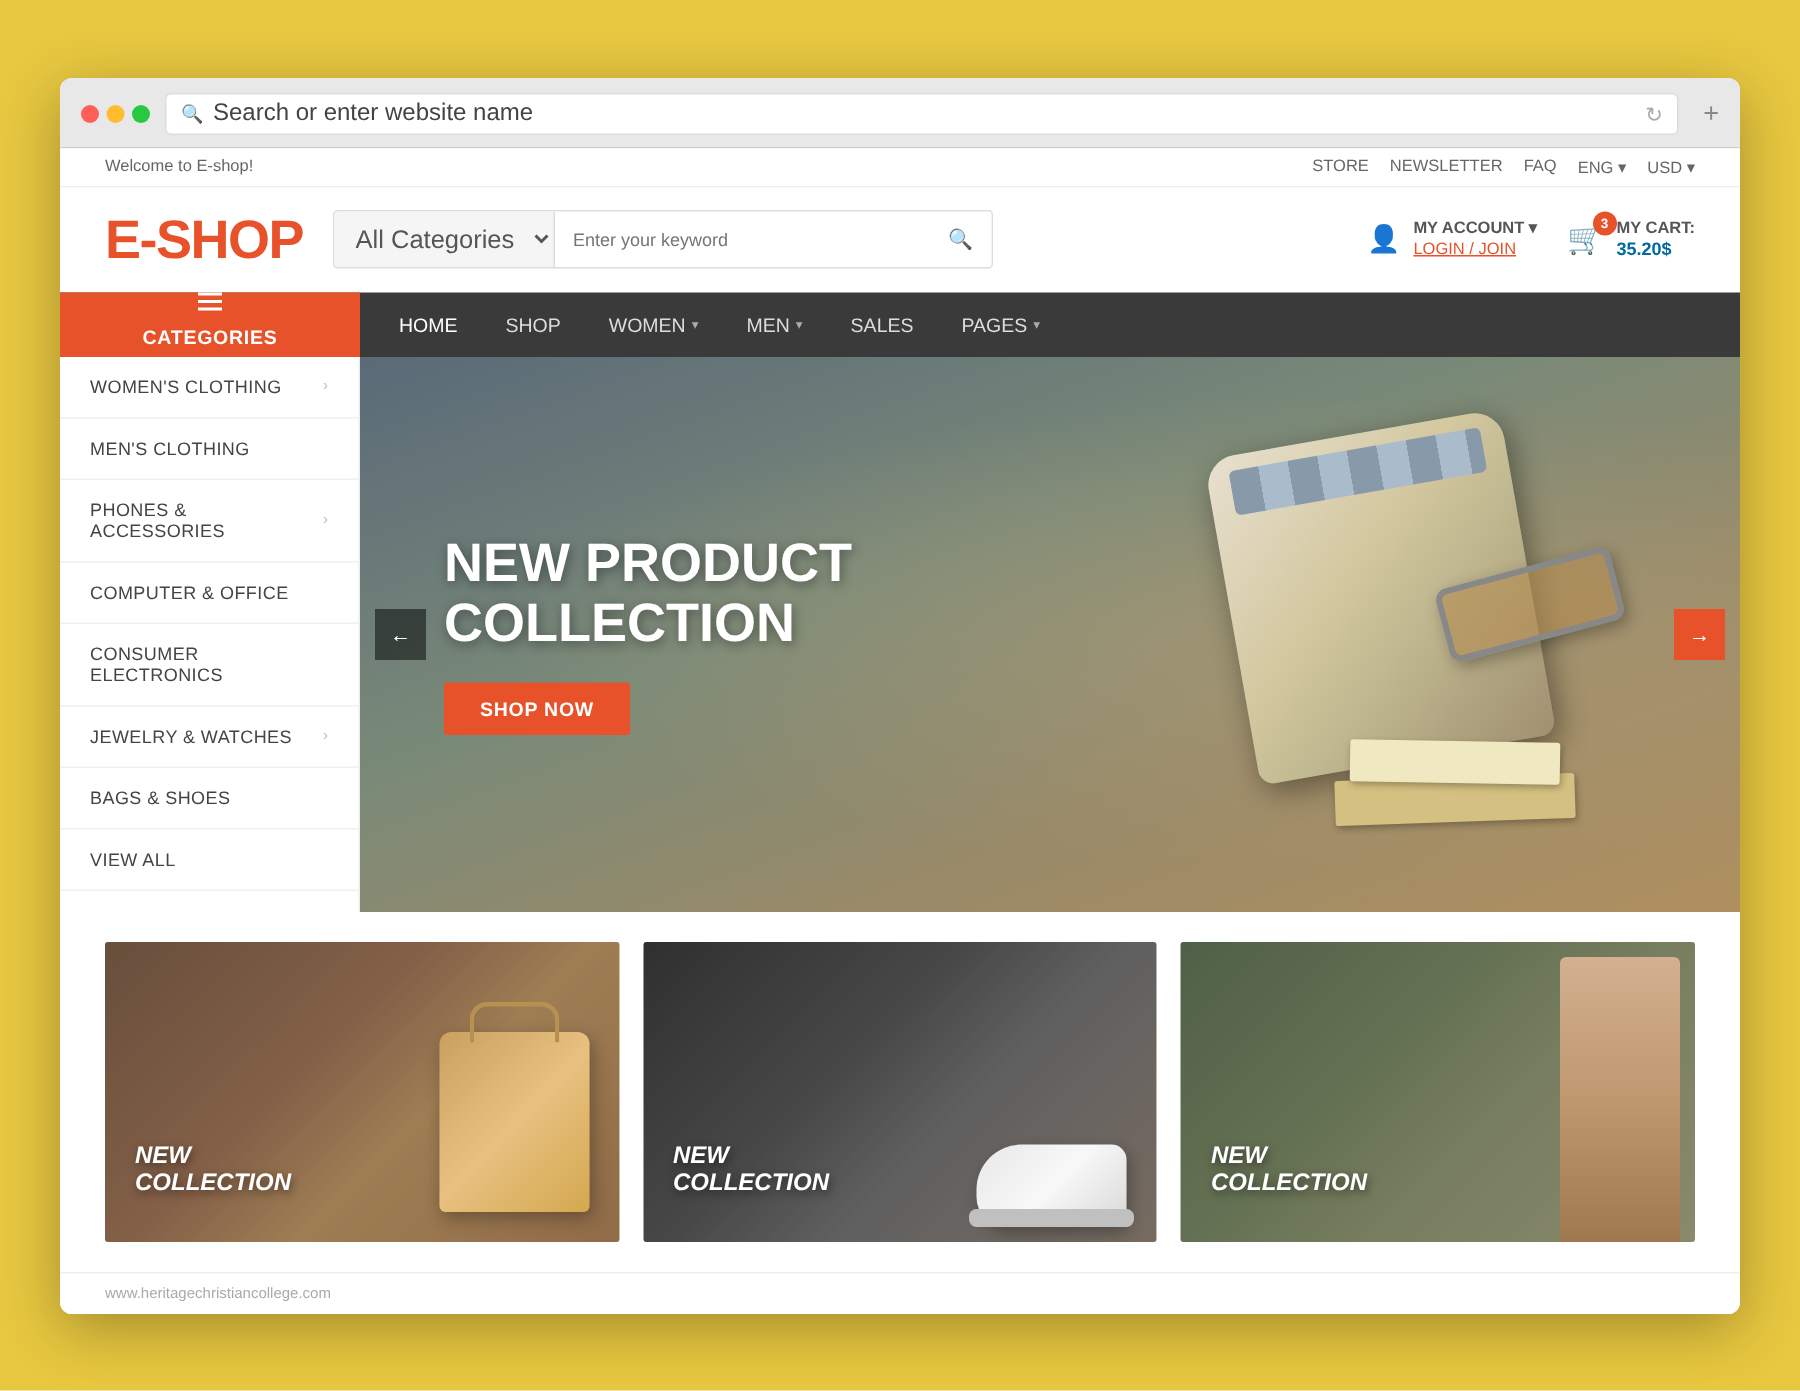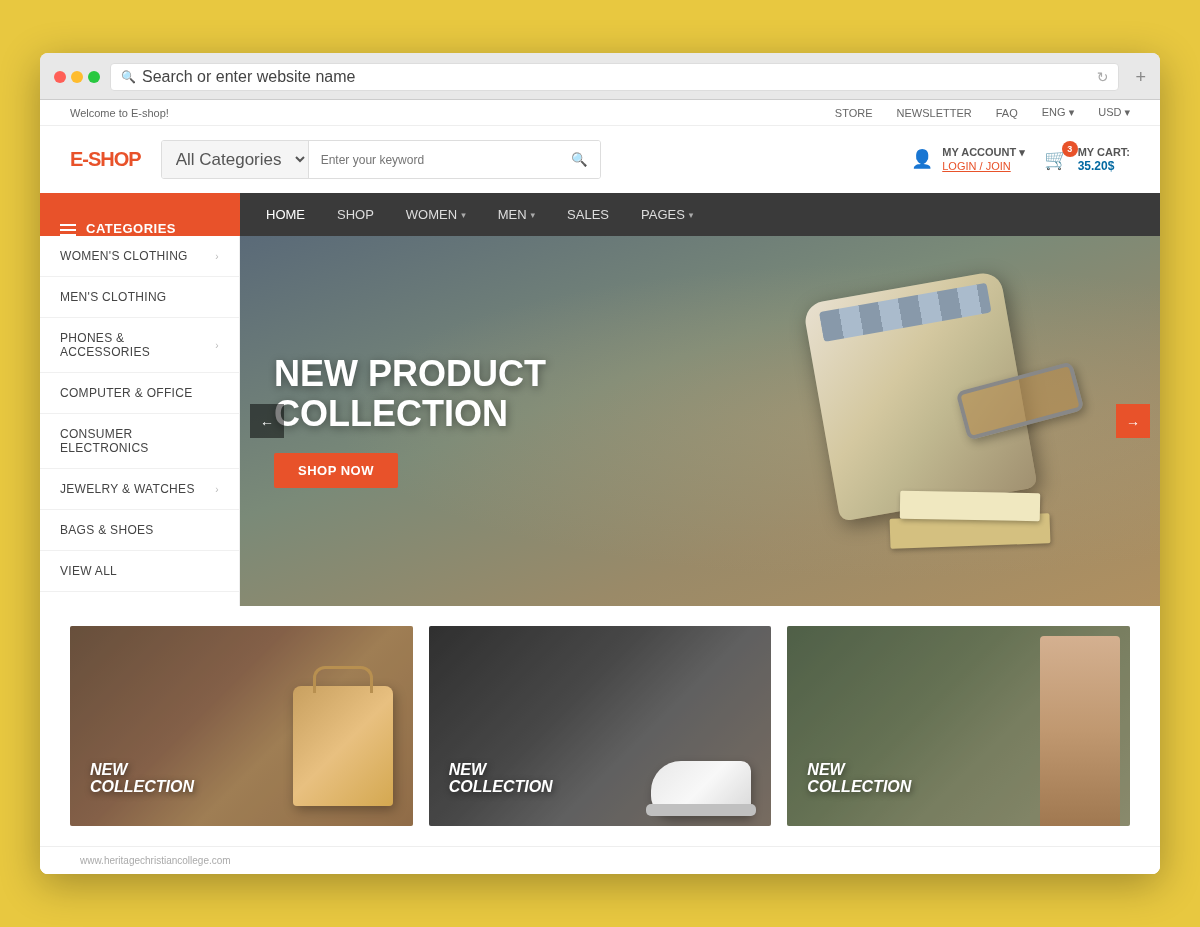--- a/index.html
+++ b/index.html
@@ -52,32 +52,32 @@
     .top-bar {
       background: white;
       padding: 6px 30px;
       display: flex;
       justify-content: space-between;
       align-items: center;
       font-size: 11px;
       color: #666;
       border-bottom: 1px solid #eee;
     }
-    .top-bar-right { display: flex; gap: 24px; align-items: center; }
+    .top-bar-right { display: flex; gap: 14px; align-items: center; }
     .top-bar-right span { cursor: pointer; }
 
     
     .header {
       padding: 14px 30px;
       display: flex;
       align-items: center;
       gap: 20px;
       background: white;
     }
-    .logo { font-size: 20px; font-weight: 900; color: #333; letter-spacing: -1px; }
+    .logo { font-size: 36px; font-weight: 900; color: #333; letter-spacing: -1px; }
     .logo span { color: #e8522a; }
     .search-area { display: flex; flex: 1; max-width: 440px; border: 1px solid #ddd; border-radius: 3px; overflow: hidden; }
     .category-select {
       background: #f5f5f5;
       border: none;
       border-right: 1px solid #ddd;
       padding: 8px 10px;
       font-size: 17px;
       color: #555;
       cursor: pointer;
@@ -125,24 +125,25 @@
     
     .nav-bar {
       background: #3a3a3a;
       display: flex;
       align-items: stretch;
     }
     .categories-tab {
       background: #e8522a;
       padding: 0 20px;
       display: flex;
-      align-items: flex-end;
+      align-items: center;
       gap: 10px;
       min-width: 200px;
       cursor: pointer;
+      flex-direction: column;
     }
     .categories-label { color: white; font-size: 13px; font-weight: bold; letter-spacing: 0.5px; }
     .hamburger { display: flex; flex-direction: column; gap: 3px; }
     .hamburger span { display: block; width: 16px; height: 2px; background: white; }
     .nav-links { display: flex; align-items: center; padding: 0 10px; }
     .nav-link {
       color: #ddd;
       font-size: 13px;
       padding: 14px 16px;
       cursor: pointer;
@@ -242,21 +243,21 @@
     }
     .book {
       position: absolute;
       height: 40px;
       border-radius: 2px;
       box-shadow: 1px 2px 5px rgba(0,0,0,0.3);
     }
     .hero-text {
       position: relative;
       z-index: 2;
-      padding-left: 34px;
+      padding-left: 56px;
       color: white;
     }
     .hero-title {
       font-size: 36px;
       font-weight: 900;
       line-height: 1.1;
       text-shadow: 1px 2px 8px rgba(0,0,0,0.4);
       max-width: 280px;
     }
     .hero-btn {
@@ -371,21 +372,21 @@
     .person-visual {
       position: absolute;
       right: 10px; top: 10px; bottom: 0;
       width: 80px;
       background: linear-gradient(180deg, #d4b090 0%, #c09870 50%, #a07850 100%);
       border-radius: 4px 4px 0 0;
     }
 
     .footer-bar {
       background: white;
-      padding: 8px 40px;
+      padding: 8px 30px;
       font-size: 10px;
       color: #aaa;
       border-top: 1px solid #eee;
     }
   </style>
 </head>
 <body>
 
 <div class="browser-window">
 

